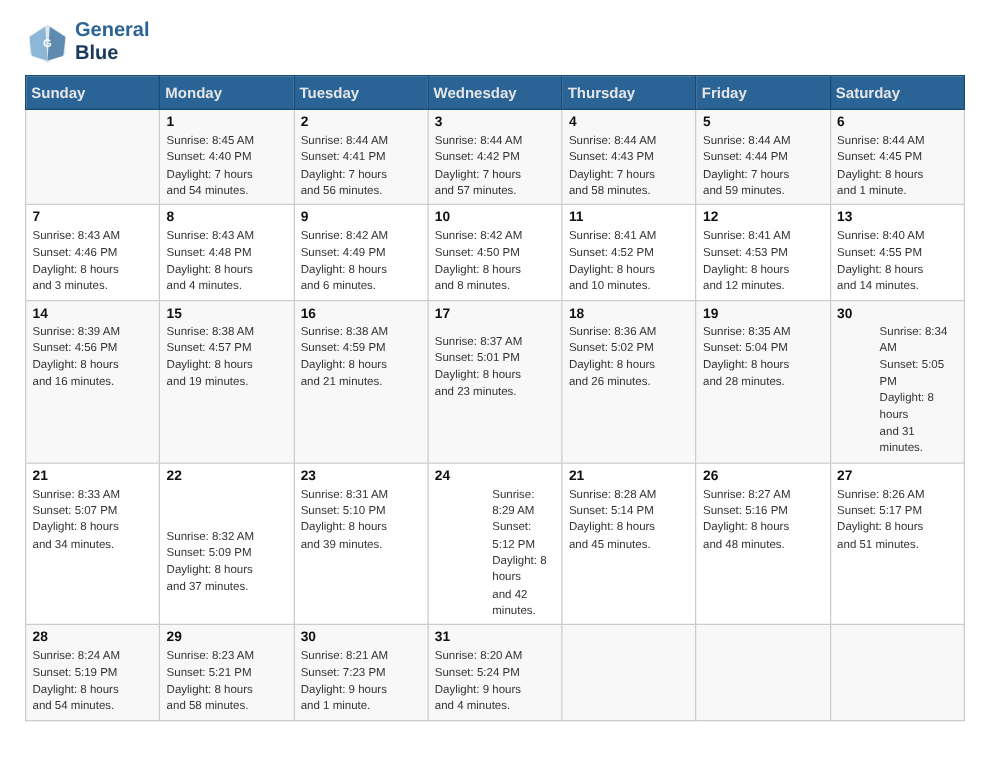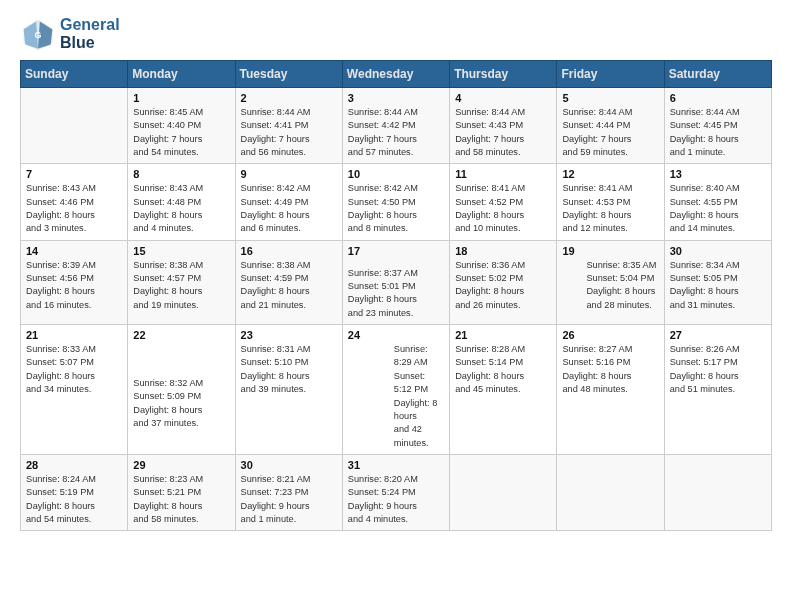--- a/index.html
+++ b/index.html
@@ -247,28 +247,28 @@
           </td>
           <td>
             <span class="date-num">18</span>
             <div class="cell-text" style="white-space: pre-line;">Sunrise: 8:36 AM
 Sunset: 5:02 PM
 Daylight: 8 hours
 and 26 minutes.</div>
           </td>
           <td>
             <span class="date-num">19</span>
-            <div class="cell-text" style="white-space: pre-line; margin-left: 24px;">Sunrise: 8:35 AM
+            <div class="cell-text" style="white-space: pre-line;">Sunrise: 8:35 AM
 Sunset: 5:04 PM
 Daylight: 8 hours
 and 28 minutes.</div>
           </td>
           <td>
             <span class="date-num">30</span>
-            <div class="cell-text" style="white-space: pre-line;">Sunrise: 8:34 AM
+            <div class="cell-text" style="white-space: pre-line; margin-left: 34px;">Sunrise: 8:34 AM
 Sunset: 5:05 PM
 Daylight: 8 hours
 and 31 minutes.</div>
           </td>
         </tr>
         <tr>
           <td>
             <span class="date-num">21</span>
             <div class="cell-text" style="white-space: pre-line;">Sunrise: 8:33 AM
 Sunset: 5:07 PM

